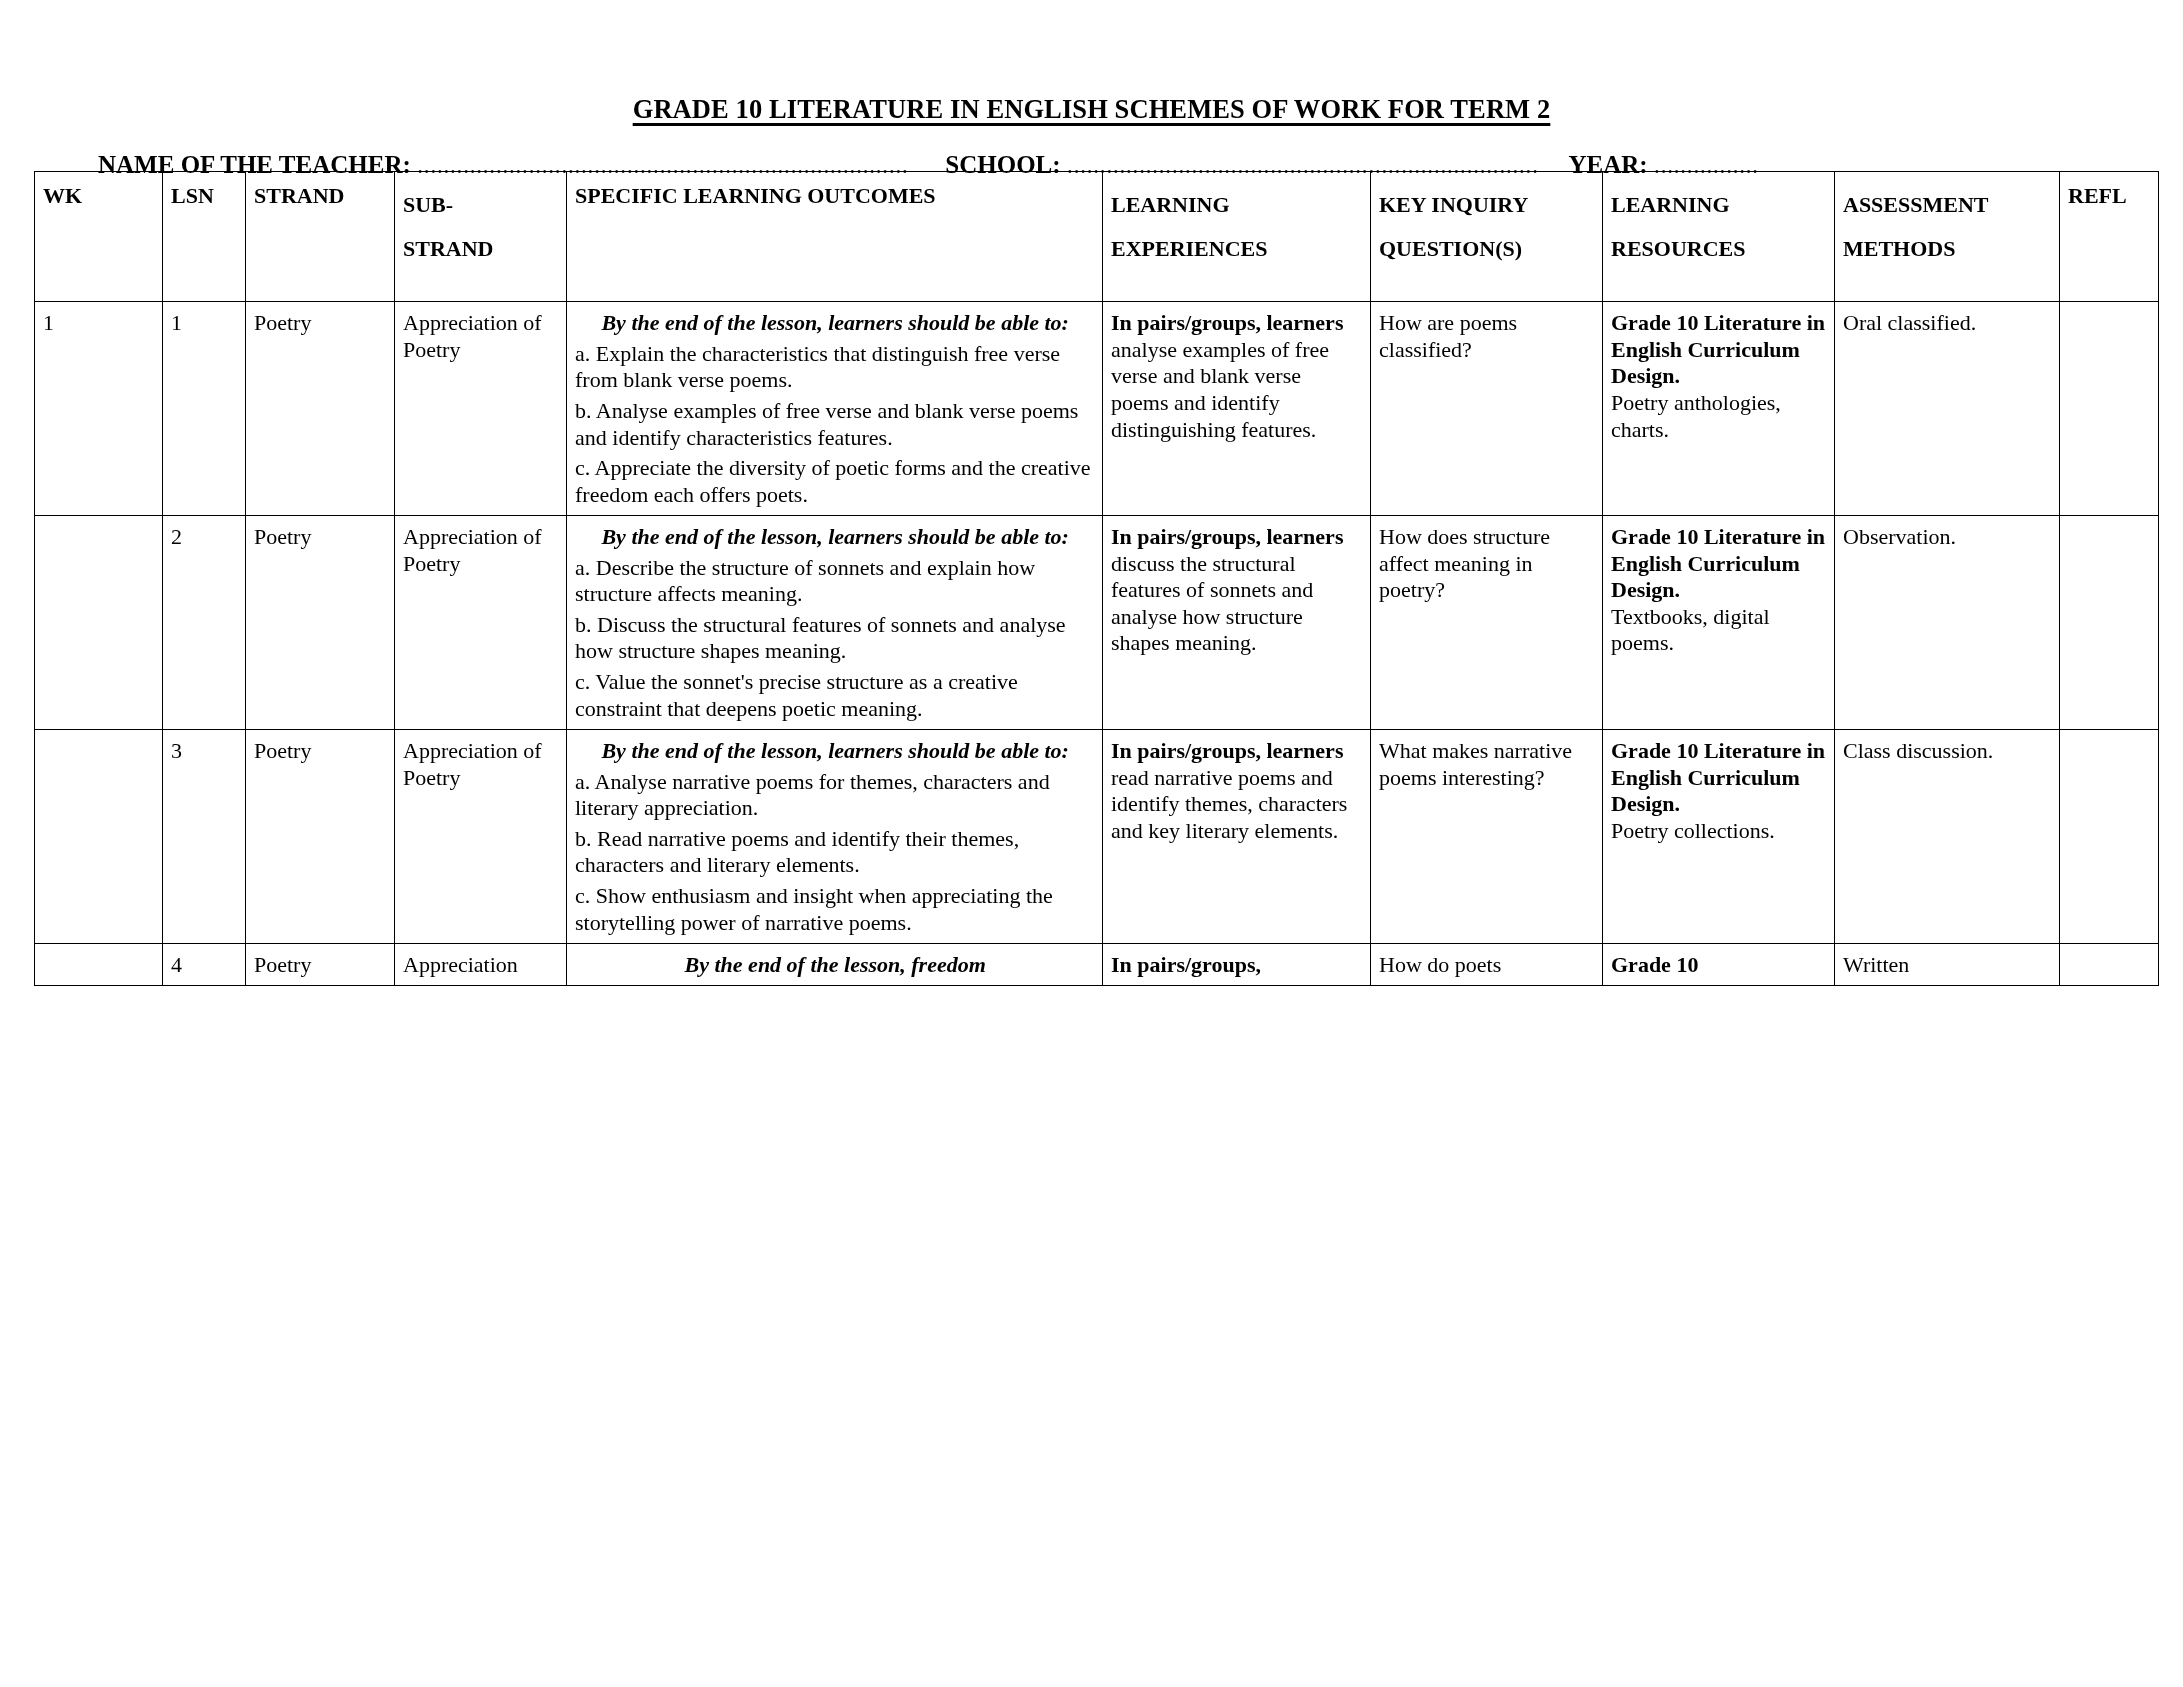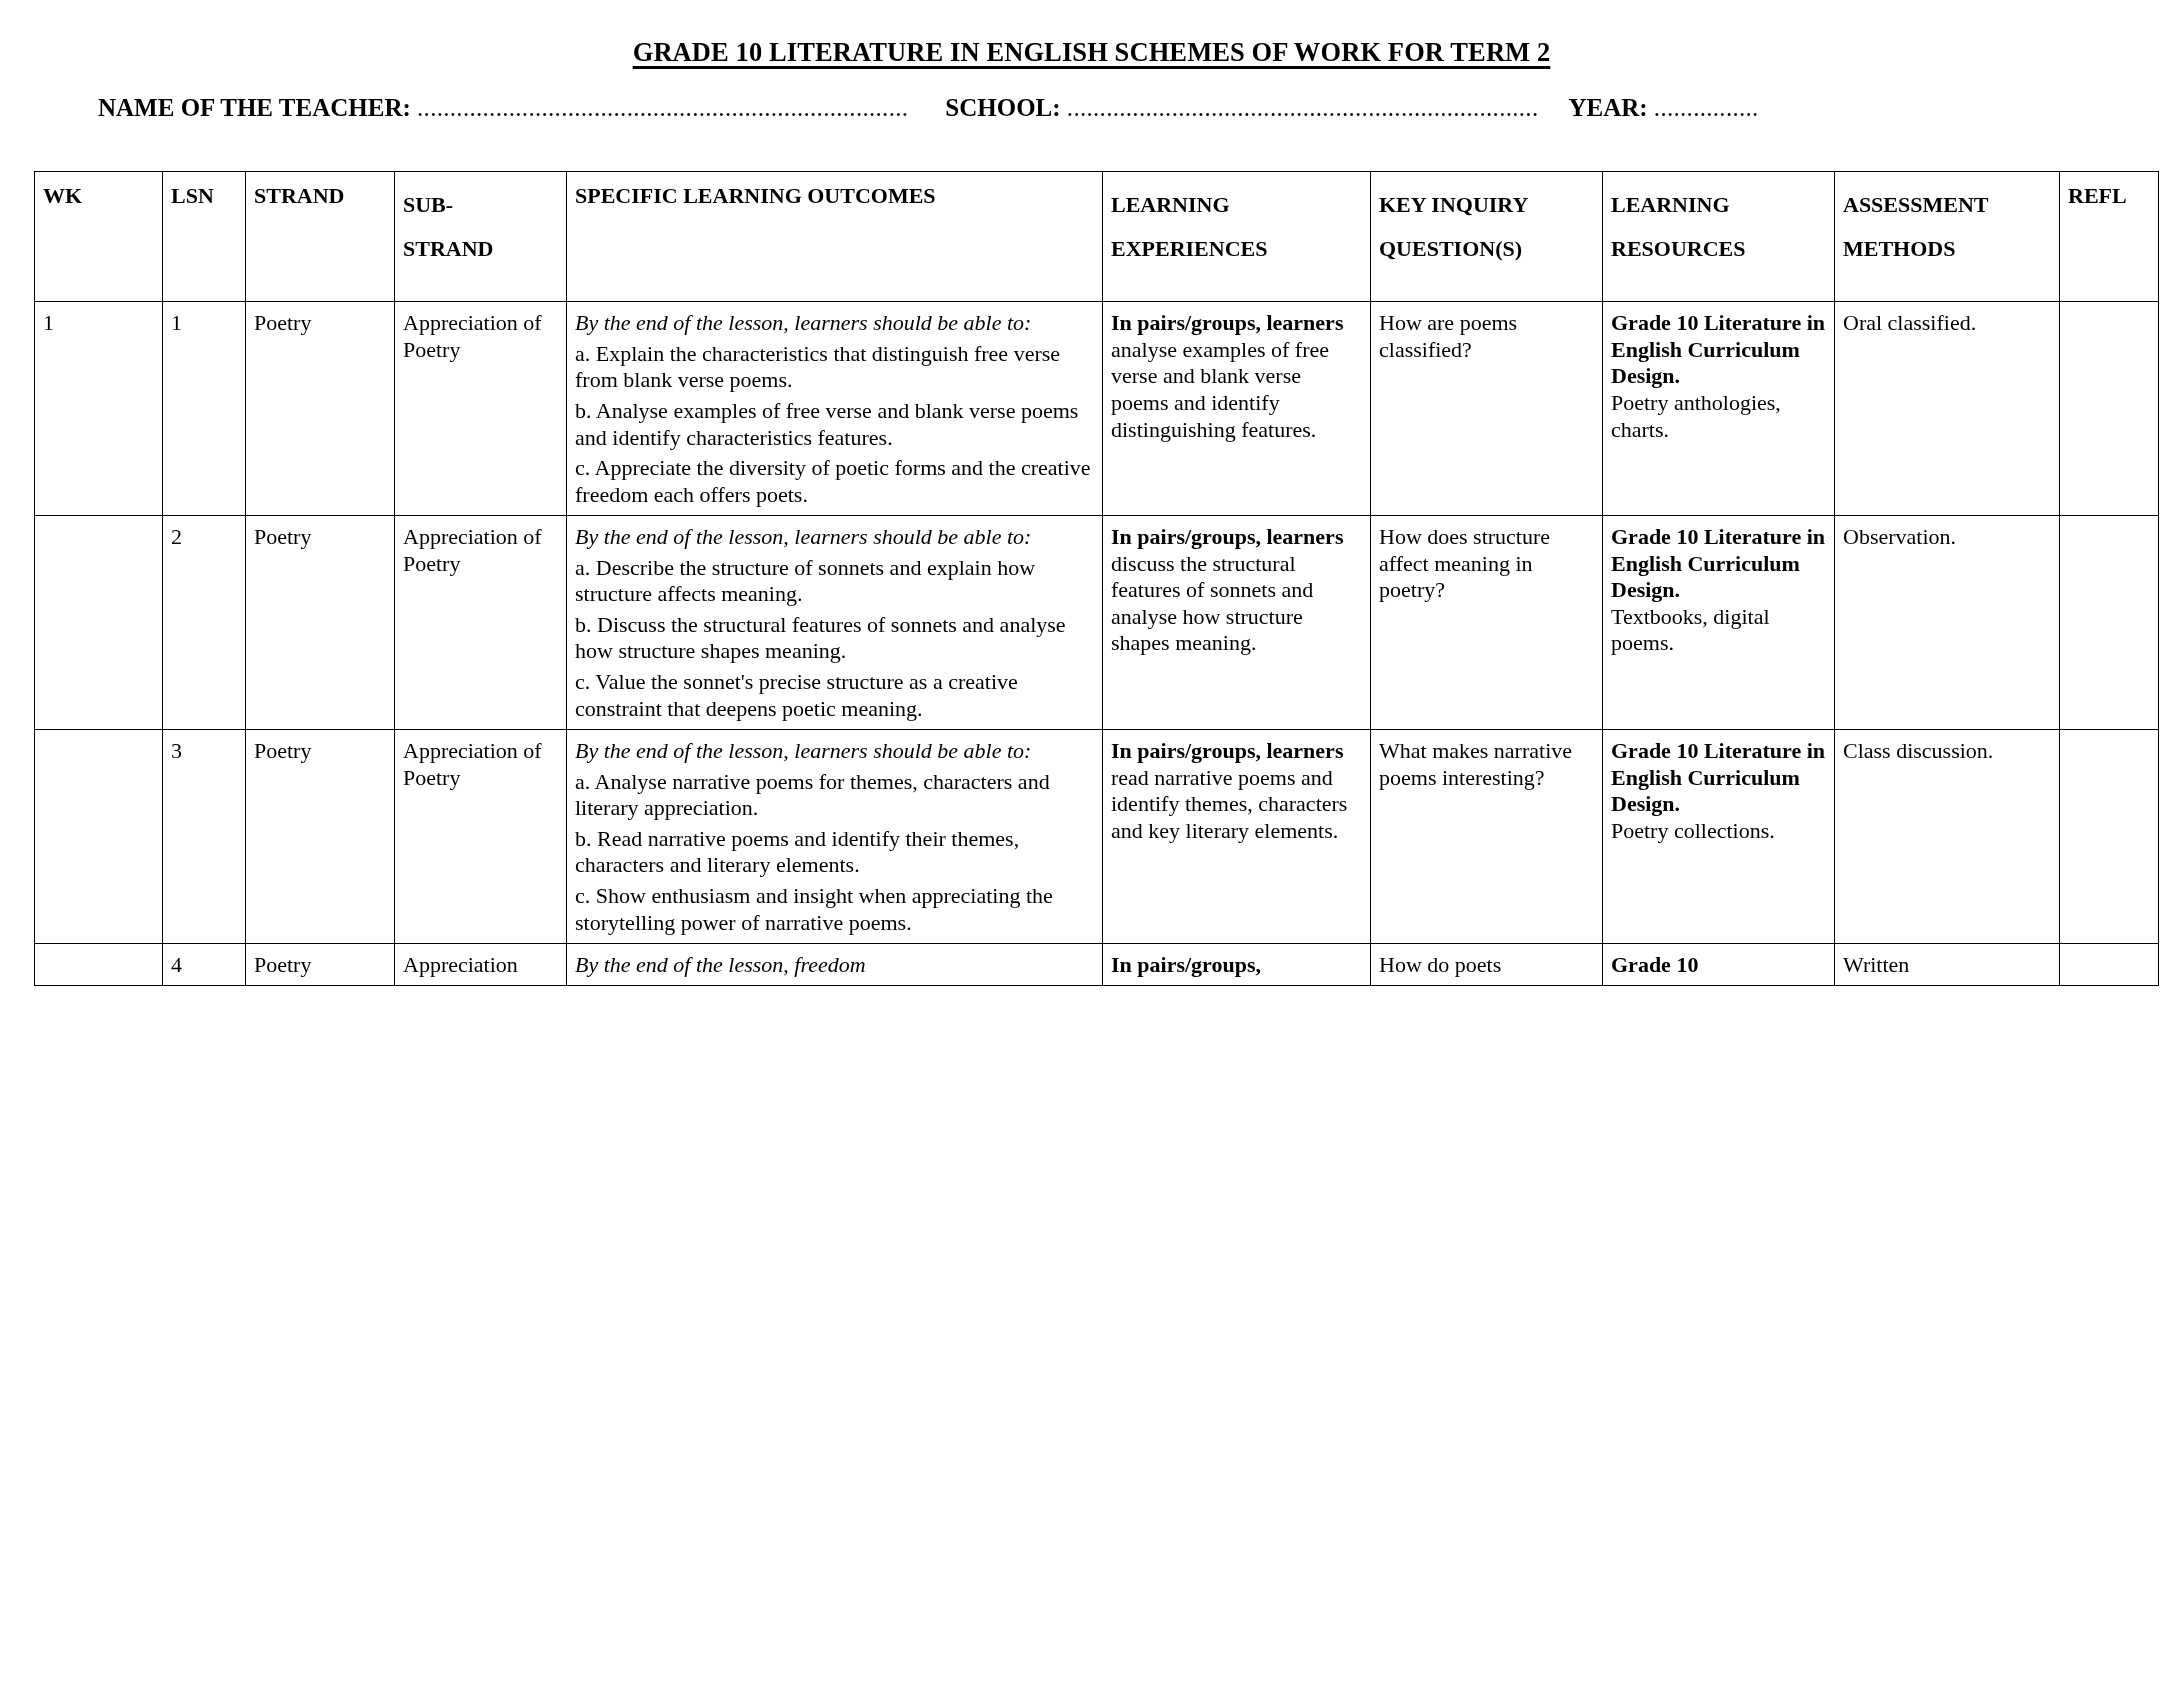--- a/index.html
+++ b/index.html
@@ -22,21 +22,21 @@
     padding: 0;
   }
 
   
   .doc-title {
     text-align: center;
     font-weight: bold;
     font-size: 26.5px;
     letter-spacing: 0.1px;
     margin: 0;
-    padding-top: 39px;
+    padding-top: 96px;
     line-height: 1.0;
   }
   .doc-title .u {
     text-decoration: underline;
     text-underline-offset: 4.6px;
     text-decoration-thickness: 2.6px;
   }
 
   
   .meta-line {
@@ -91,21 +91,21 @@
   col.c-le    { width: 268px; }
   col.c-kiq   { width: 232px; }
   col.c-lr    { width: 232px; }
   col.c-am    { width: 225px; }
   col.c-refl  { width: 99px; }
 
   .center { text-align: center; }
   .bold { font-weight: bold; }
   p.cellp { margin: 0 0 0 0; }
   p.cellp + p.cellp { margin-top: 4px; }
-  .slo-head { font-weight: normal; font-style: italic; display: block; }
+  .slo-head { font-weight: bold; font-style: italic; display: block; text-align: center; }
   .le-lead { font-weight: bold; }
   .res-title { font-weight: bold; display: block; }
 </style>
 </head>
 <body>
 
 <div class="page">
 
   <h1 class="doc-title"><span class="u">GRADE 10 LITERATURE IN ENGLISH SCHEMES OF WORK FOR TERM 2</span></h1>
 

